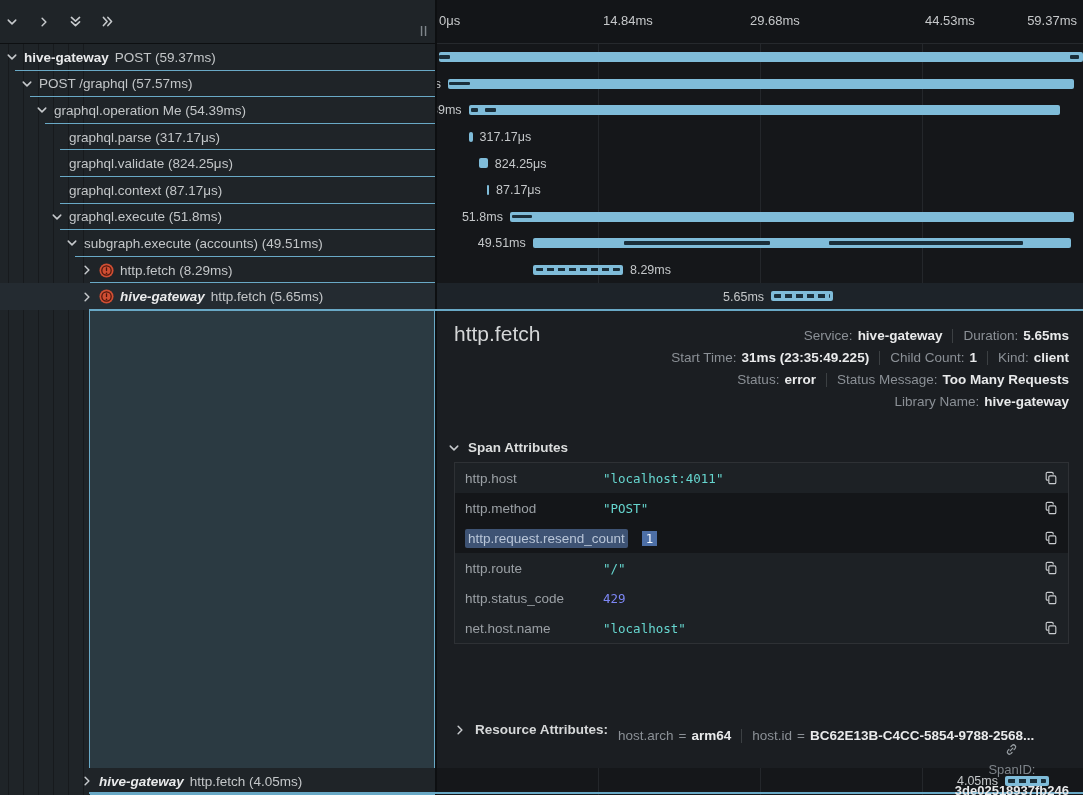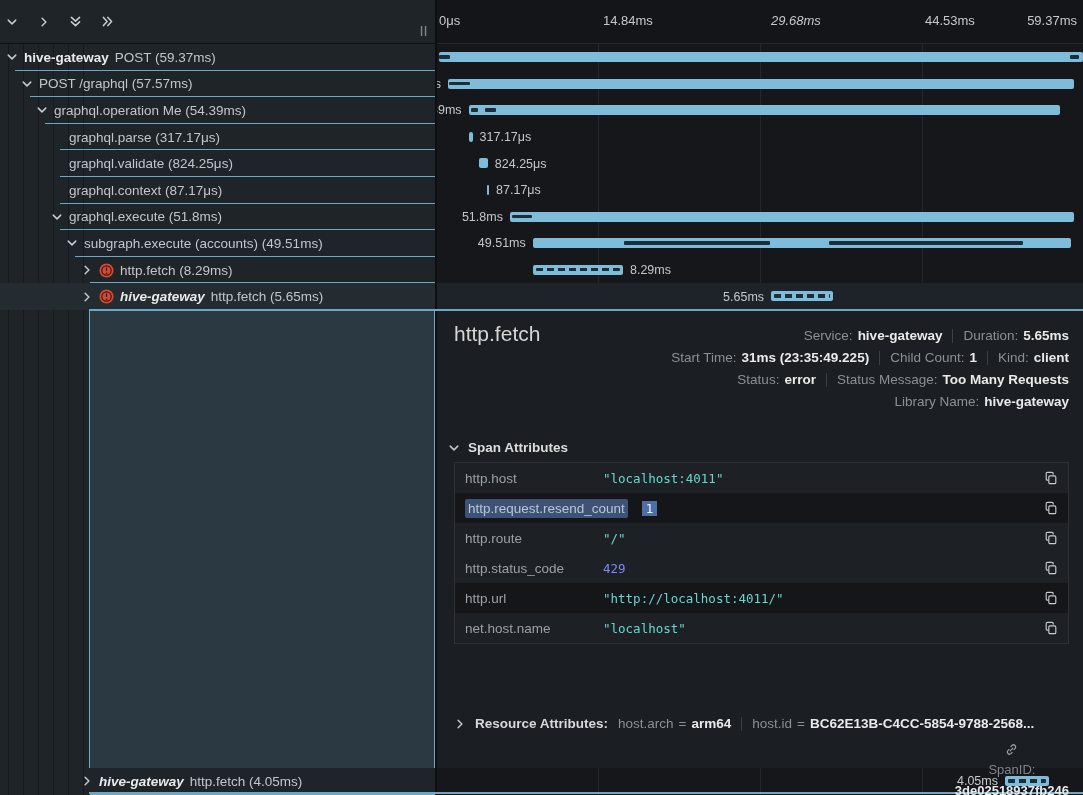--- a/index.html
+++ b/index.html
@@ -302,21 +302,21 @@
         <span class="blabel" style="right: 318.956px;">5.65ms</span>
       </div>
       <div class="rrow" style="top: 768px; height: 26.6px;">
         <div class="bar dashed" style="left: 567.984px; width: 44.0677px;"></div>
         <span class="blabel" style="right: 85.0162px;">4.05ms</span>
       </div>
     </div>
   <div class="right-header">
       <span class="tick" style="left: 2px;">0μs</span>
       <span class="tick" style="left: 166px;">14.84ms</span>
-      <span class="tick" style="left: 334px; font-style: italic;">29.68ms</span>
+      <span class="tick" style="left: 313px;">29.68ms</span>
       <span class="tick" style="left: 488px;">44.53ms</span>
       <span class="tick" style="right: 6px;">59.37ms</span>
     </div>
   <div class="selline"></div>
   <div class="botline"></div>
 
   <div class="detail">
     <div class="dtitle">http.fetch</div>
     <div class="meta">
         <div class="mrow">
@@ -361,20 +361,30 @@
           <span class="akey">http.host</span>
           <span class="aval string">"localhost:4011"</span>
           <span class="acopy">
             <svg width="14" height="14" viewBox="0 0 16 16" fill="none" stroke="#c9cccf" stroke-width="1.3" stroke-linecap="round" stroke-linejoin="round">
               <rect x="5.5" y="5.5" width="8" height="9" rx="1.5"></rect>
               <path d="M10.5 3.5v-0.5a1.5 1.5 0 0 0-1.5-1.5H4A1.5 1.5 0 0 0 2.5 3v6A1.5 1.5 0 0 0 4 10.5h0.5"></path>
             </svg>
           </span>
         </div>
         <div class="arow dark">
+          <span class="akey">http.method</span>
+          <span class="aval string">"POST"</span>
+          <span class="acopy">
+            <svg width="14" height="14" viewBox="0 0 16 16" fill="none" stroke="#c9cccf" stroke-width="1.3" stroke-linecap="round" stroke-linejoin="round">
+              <rect x="5.5" y="5.5" width="8" height="9" rx="1.5"></rect>
+              <path d="M10.5 3.5v-0.5a1.5 1.5 0 0 0-1.5-1.5H4A1.5 1.5 0 0 0 2.5 3v6A1.5 1.5 0 0 0 4 10.5h0.5"></path>
+            </svg>
+          </span>
+        </div>
+        <div class="arow dark">
           <span class="akey"><span class="hlk">http.request.resend_count</span></span>
           <span class="aval number"><span class="hlv">1</span></span>
           <span class="acopy">
             <svg width="14" height="14" viewBox="0 0 16 16" fill="none" stroke="#c9cccf" stroke-width="1.3" stroke-linecap="round" stroke-linejoin="round">
               <rect x="5.5" y="5.5" width="8" height="9" rx="1.5"></rect>
               <path d="M10.5 3.5v-0.5a1.5 1.5 0 0 0-1.5-1.5H4A1.5 1.5 0 0 0 2.5 3v6A1.5 1.5 0 0 0 4 10.5h0.5"></path>
             </svg>
           </span>
         </div>
         <div class="arow light">
@@ -383,30 +393,20 @@
           <span class="acopy">
             <svg width="14" height="14" viewBox="0 0 16 16" fill="none" stroke="#c9cccf" stroke-width="1.3" stroke-linecap="round" stroke-linejoin="round">
               <rect x="5.5" y="5.5" width="8" height="9" rx="1.5"></rect>
               <path d="M10.5 3.5v-0.5a1.5 1.5 0 0 0-1.5-1.5H4A1.5 1.5 0 0 0 2.5 3v6A1.5 1.5 0 0 0 4 10.5h0.5"></path>
             </svg>
           </span>
         </div>
         <div class="arow light">
           <span class="akey">http.status_code</span>
           <span class="aval number">429</span>
-          <span class="acopy">
-            <svg width="14" height="14" viewBox="0 0 16 16" fill="none" stroke="#c9cccf" stroke-width="1.3" stroke-linecap="round" stroke-linejoin="round">
-              <rect x="5.5" y="5.5" width="8" height="9" rx="1.5"></rect>
-              <path d="M10.5 3.5v-0.5a1.5 1.5 0 0 0-1.5-1.5H4A1.5 1.5 0 0 0 2.5 3v6A1.5 1.5 0 0 0 4 10.5h0.5"></path>
-            </svg>
-          </span>
-        </div>
-        <div class="arow dark">
-          <span class="akey">http.url</span>
-          <span class="aval string">"http://localhost:4011/"</span>
           <span class="acopy">
             <svg width="14" height="14" viewBox="0 0 16 16" fill="none" stroke="#c9cccf" stroke-width="1.3" stroke-linecap="round" stroke-linejoin="round">
               <rect x="5.5" y="5.5" width="8" height="9" rx="1.5"></rect>
               <path d="M10.5 3.5v-0.5a1.5 1.5 0 0 0-1.5-1.5H4A1.5 1.5 0 0 0 2.5 3v6A1.5 1.5 0 0 0 4 10.5h0.5"></path>
             </svg>
           </span>
         </div>
         <div class="arow light">
           <span class="akey">net.host.name</span>
           <span class="aval string">"localhost"</span>
@@ -418,21 +418,21 @@
           </span>
         </div>
       </div>
     <div class="res">
       <span class="ic" id="res-ic">
           <svg width="12" height="12" viewBox="0 0 16 16">
             <path d="M5.5 3 10.5 8 5.5 13" fill="none" stroke="#c6c9cc" stroke-width="2" stroke-linecap="round" stroke-linejoin="round"></path>
           </svg>
         </span>
       <span class="rh">Resource Attributes:</span>
-      <span id="res-pairs" style="display:flex;align-items:center;">
+      <span id="res-pairs" style="display:flex;align-items:center;margin-top:12px;">
           <span style="display: inline-flex; align-items: center;">
             <span class="rk">host.arch</span>
             <span class="req">=</span>
             <span class="rv">arm64</span>
           </span>
           <span class="msep"></span>
           <span style="display: inline-flex; align-items: center;">
             <span class="rk">host.id</span>
             <span class="req">=</span>
             <span class="rv">BC62E13B-C4CC-5854-9788-2568...</span>

